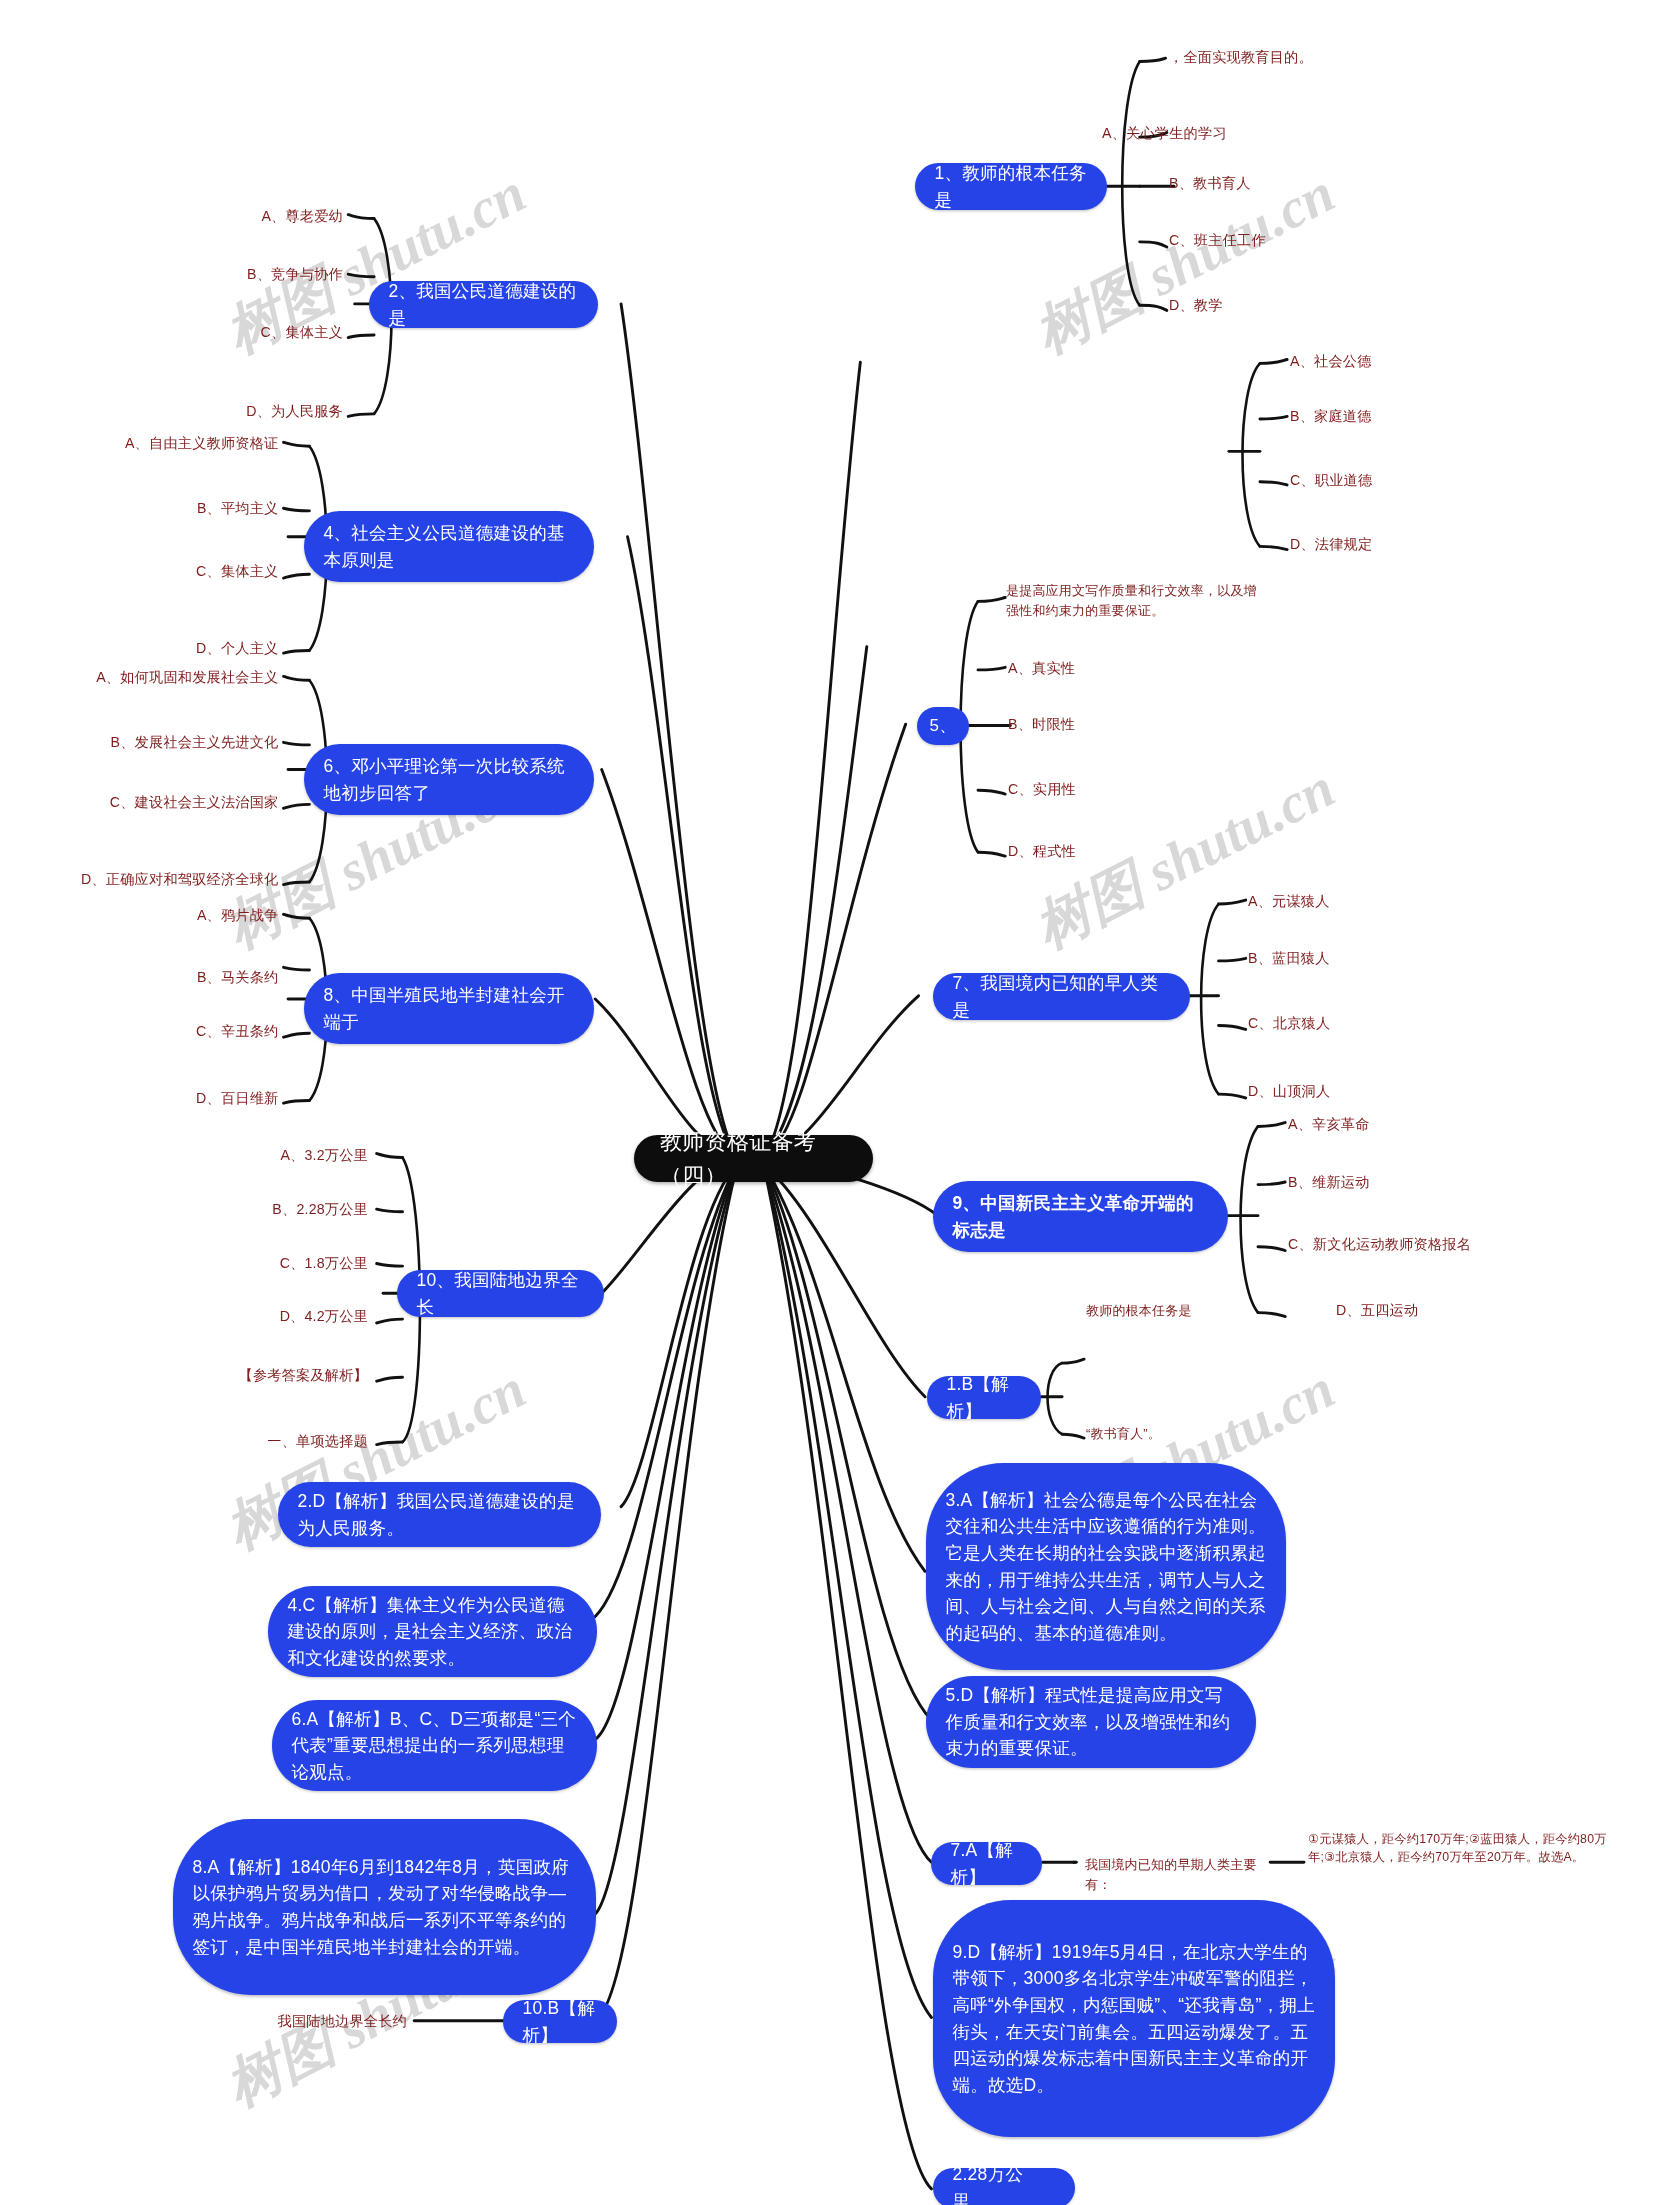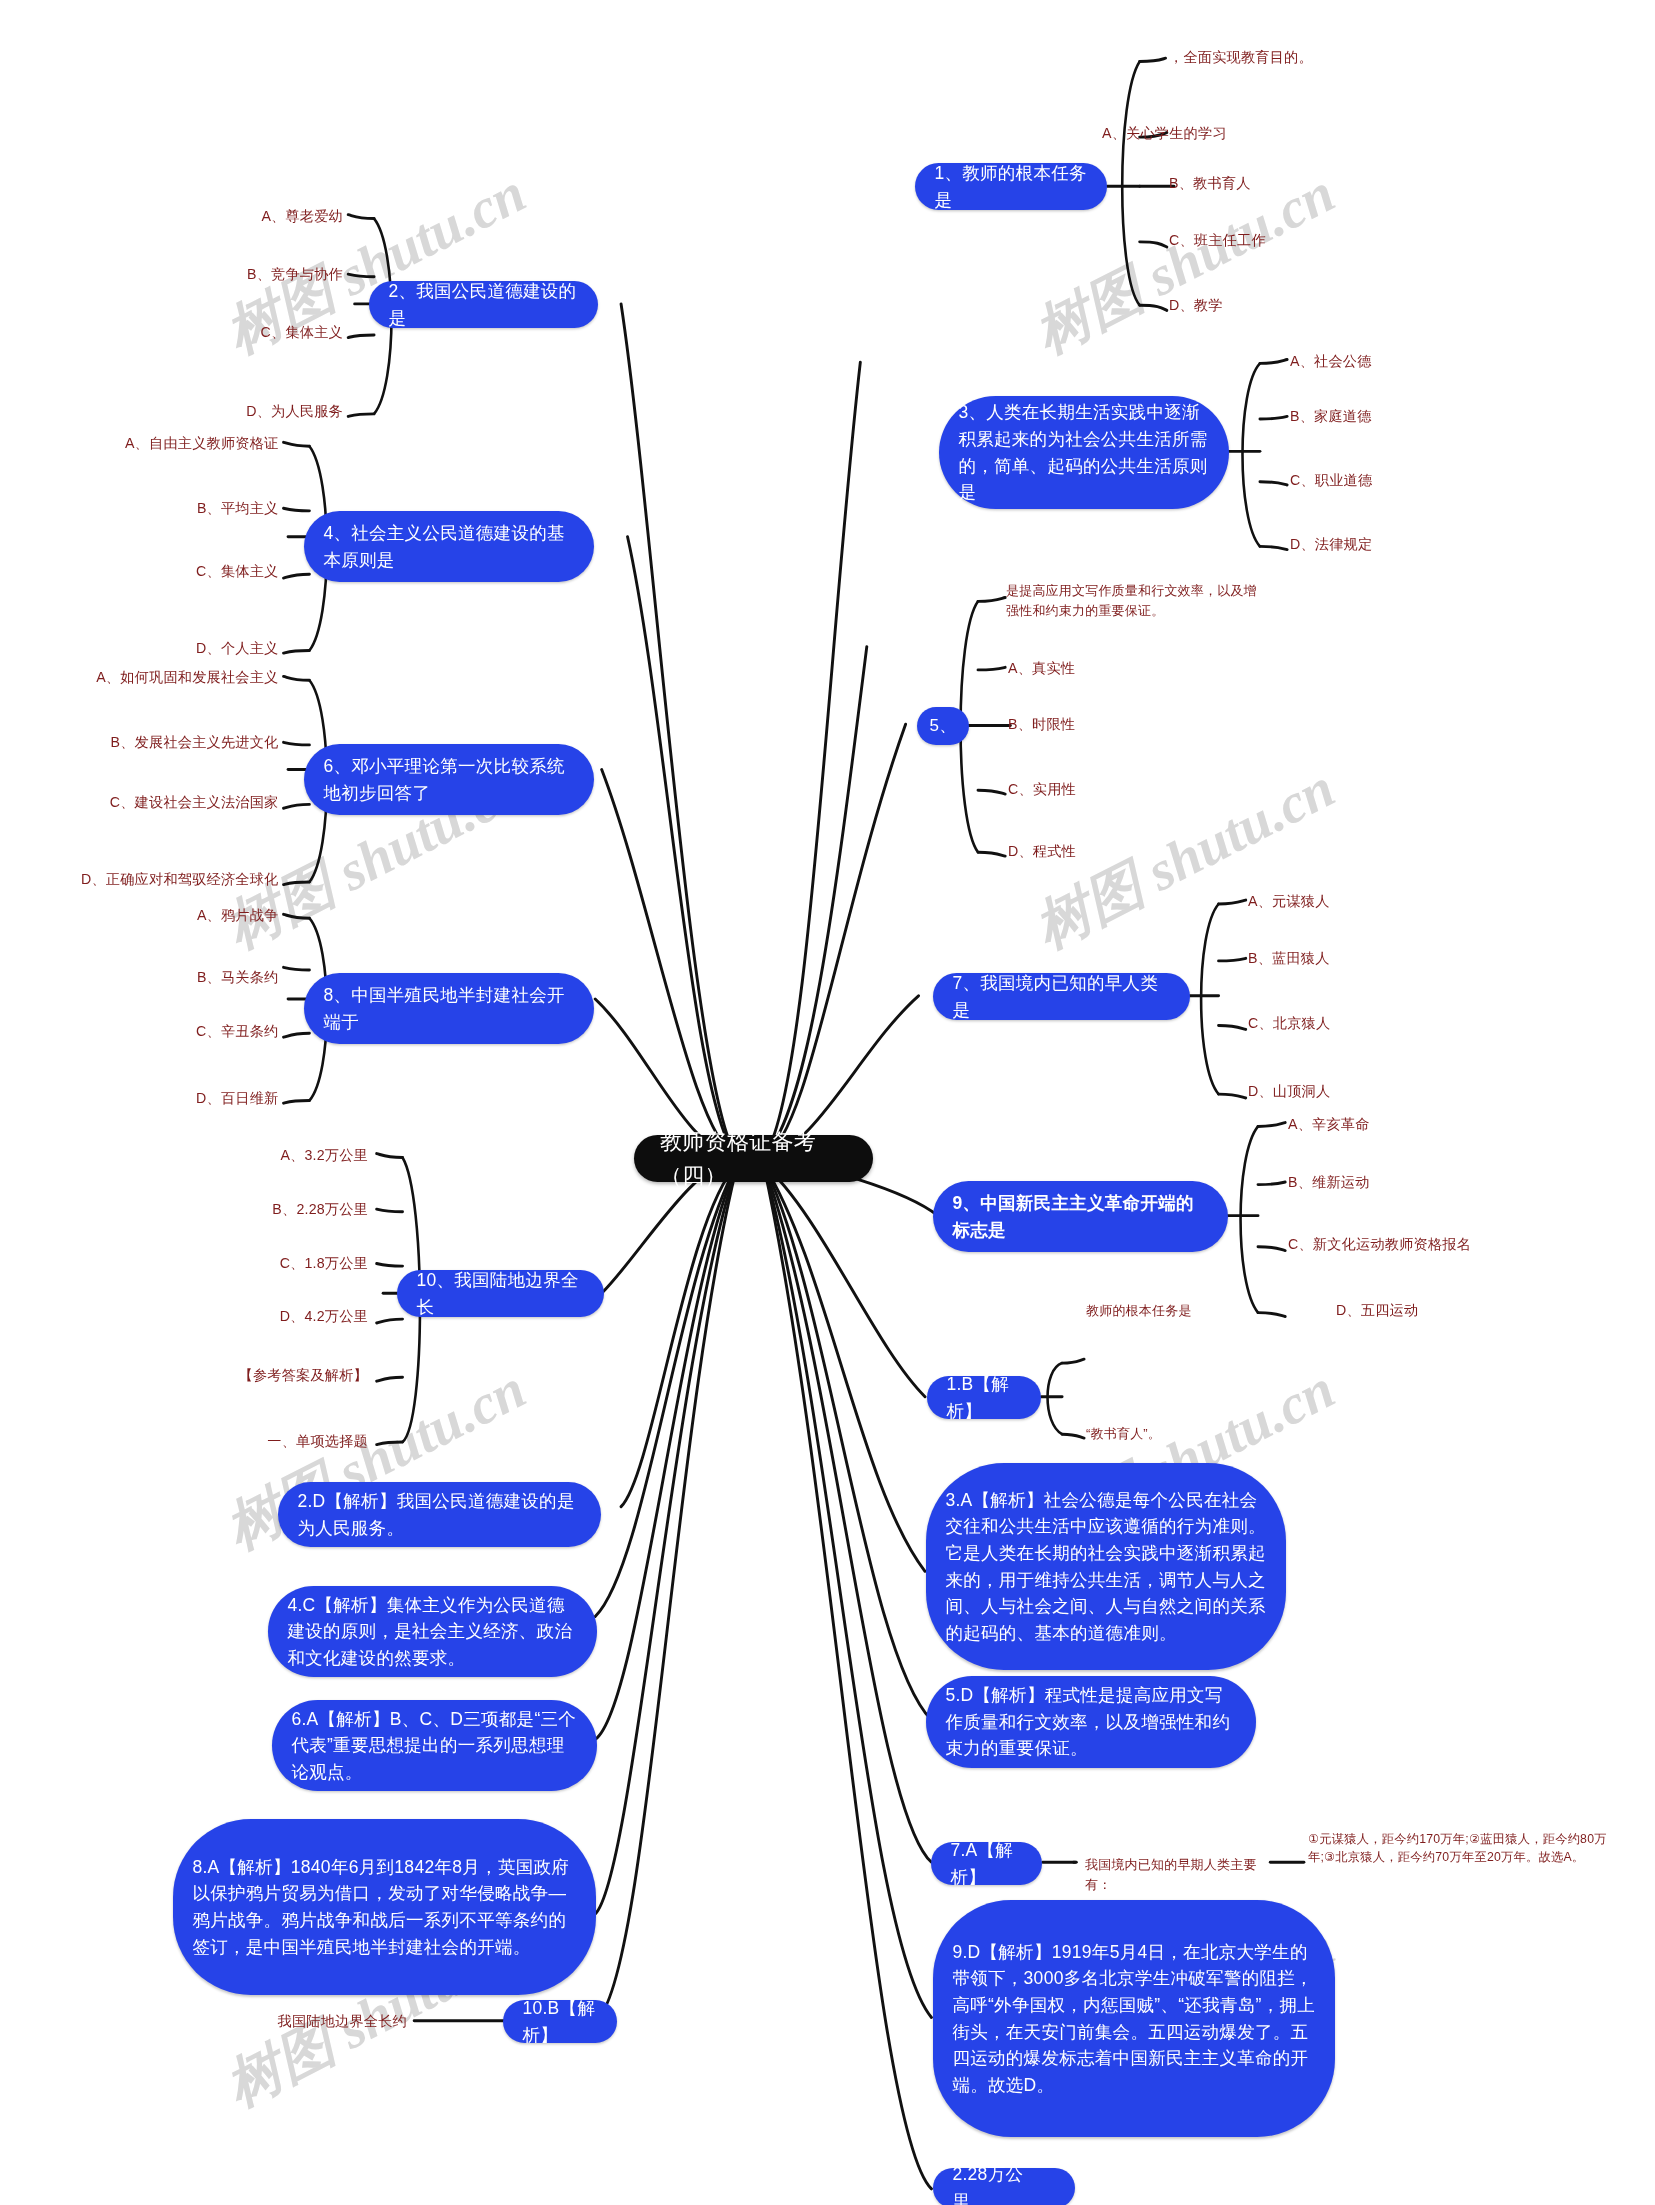--- a/index.html
+++ b/index.html
@@ -192,21 +192,20 @@
 
   <div class="node root" style="left:634px;top:1135px;width:239px;height:47px;justify-content:center;">教师资格证备考（四）</div>
 
   <div class="node pill" style="left:915px;top:163px;width:192px;height:47px;justify-content:center;">1、教师的根本任务是</div>
   <div class="leaf right" style="left:1169px;top:47px;width:272px;">，全面实现教育目的。</div>
   <div class="leaf right" style="left:1102px;top:123px;width:272px;">A、关心学生的学习</div>
   <div class="leaf right" style="left:1169px;top:173px;width:272px;">B、教书育人</div>
   <div class="leaf right" style="left:1169px;top:230px;width:272px;">C、班主任工作</div>
   <div class="leaf right" style="left:1169px;top:295px;width:272px;">D、教学</div>
 
-  <div class="node bigbox" style="left:939px;top:396px;width:290px;height:113px;">3、人类在长期生活实践中逐渐积累起来的为社会公共生活所需的，简单、起码的公共生活原则是</div>
   <div class="leaf right" style="left:1290px;top:351px;width:272px;">A、社会公德</div>
   <div class="leaf right" style="left:1290px;top:406px;width:272px;">B、家庭道德</div>
   <div class="leaf right" style="left:1290px;top:470px;width:272px;">C、职业道德</div>
   <div class="leaf right" style="left:1290px;top:534px;width:272px;">D、法律规定</div>
 
   <div class="node pill" style="left:917px;top:707px;width:52px;height:38px;justify-content:center;font-size:17px;padding:6.5px 9px;">5、</div>
   <div class="leaf right small" style="left:1006px;top:581px;width:259px;line-height:1.55;">是提高应用文写作质量和行文效率，以及增强性和约束力的重要保证。</div>
   <div class="leaf right" style="left:1008px;top:658px;width:259px;">A、真实性</div>
   <div class="leaf right" style="left:1008px;top:714px;width:259px;">B、时限性</div>
   <div class="leaf right" style="left:1008px;top:779px;width:259px;">C、实用性</div>

